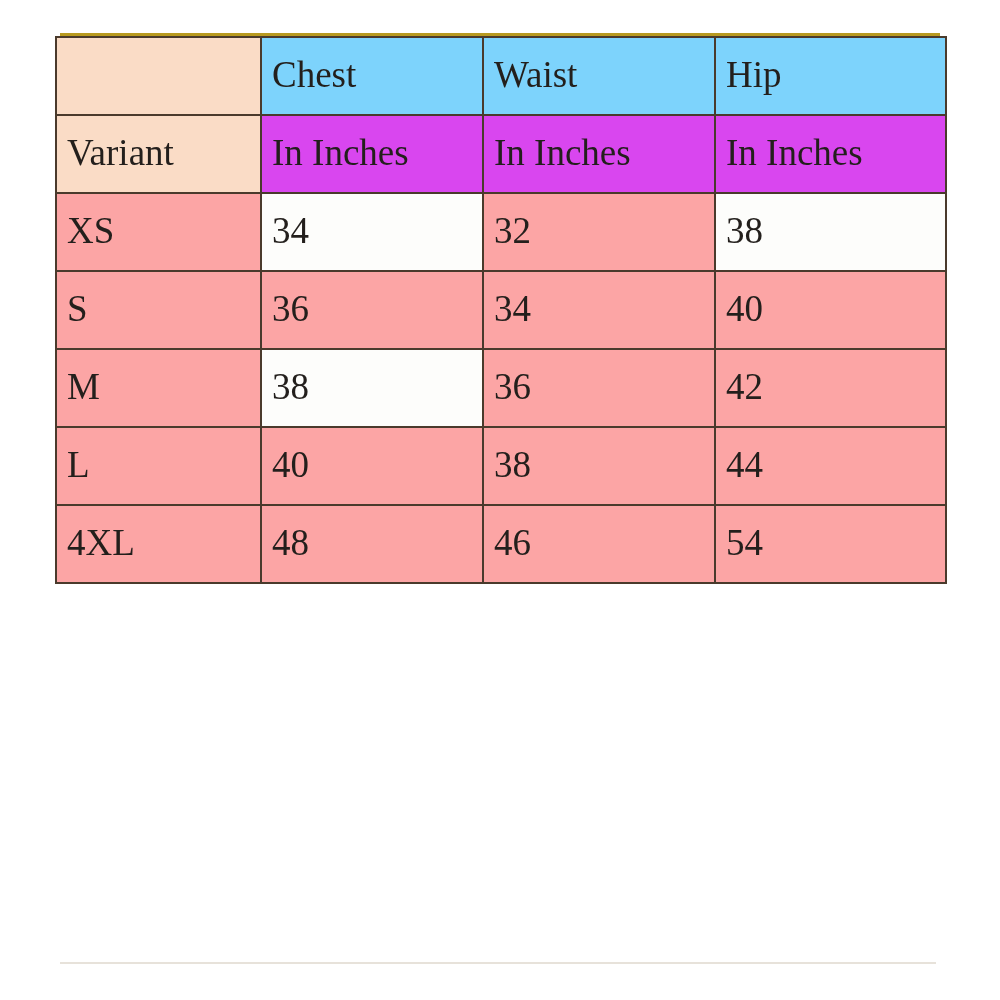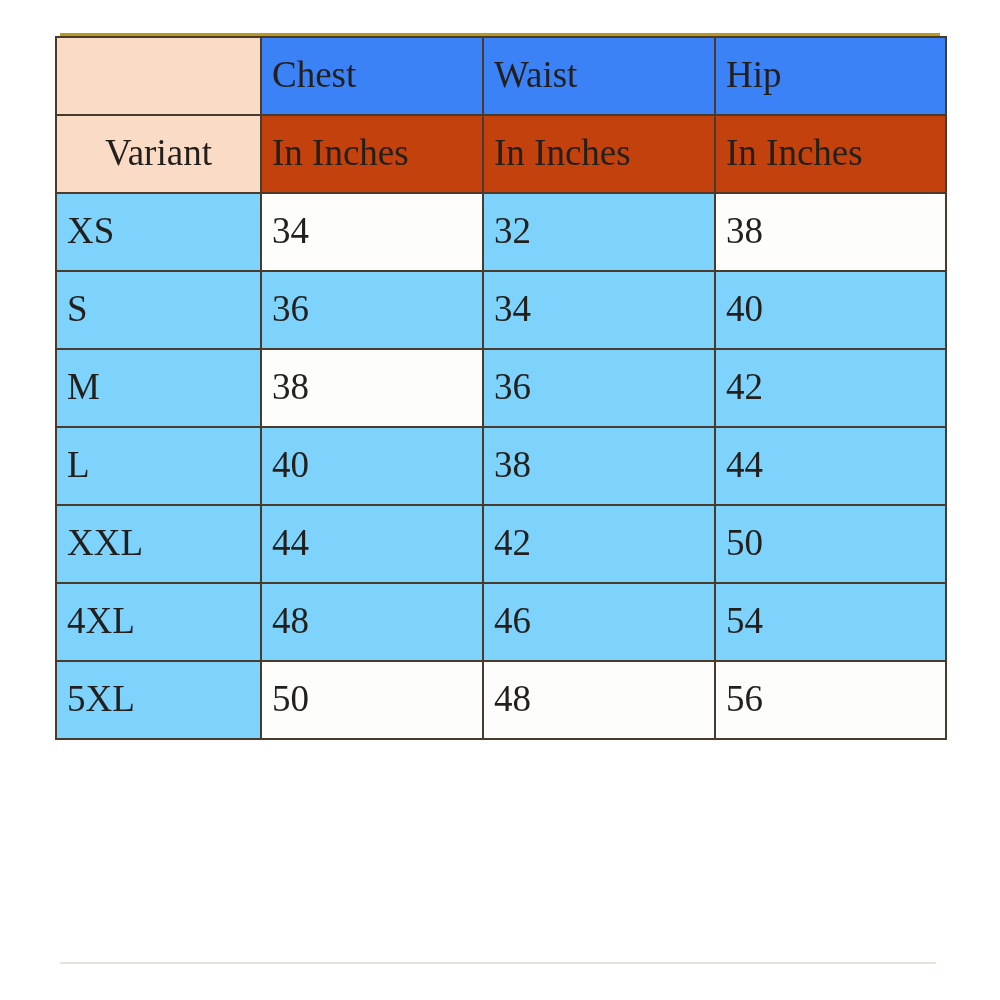--- a/index.html
+++ b/index.html
@@ -37,27 +37,27 @@
     white-space: nowrap;
   }
 
   
   col.c-variant { width: 205px; }
   col.c-chest   { width: 222px; }
   col.c-waist   { width: 232px; }
   col.c-hip     { width: 231px; }
 
   
-  .band-peach { background: #7dd3fc; font-family: Liberation Serif, serif; }
+  .band-peach { background: #fca5a5; font-family: Liberation Serif, serif; }
   .band-white { background: #fdfdfb; }
 
   .hdr-blank { background: #fadcc6; }
-  .hdr-cat   { background: #3b82f6; margin-top: 8px; }
-  .hdr-unit-variant { background: #fadcc6; text-align: center; }
-  .hdr-unit  { background: #c2410c; margin-top: 24px; }
+  .hdr-cat   { background: #7dd3fc; margin-top: 8px; }
+  .hdr-unit-variant { background: #fadcc6; }
+  .hdr-unit  { background: #d946ef; margin-top: 24px; }
 
   
   .top-rule {
     position: absolute;
     left: 60px;
     top: 33px;
     width: 880px;
     height: 3px;
     background: #b89a20;
   }
@@ -117,34 +117,22 @@
         <td class="band-peach">36</td>
         <td class="band-peach">42</td>
       </tr>
       <tr>
         <td class="band-peach">L</td>
         <td class="band-peach">40</td>
         <td class="band-peach">38</td>
         <td class="band-peach">44</td>
       </tr>
       <tr>
-        <td class="band-peach">XXL</td>
-        <td class="band-peach">44</td>
-        <td class="band-peach">42</td>
-        <td class="band-peach">50</td>
-      </tr>
-      <tr>
         <td class="band-peach">4XL</td>
         <td class="band-peach">48</td>
         <td class="band-peach">46</td>
         <td class="band-peach">54</td>
-      </tr>
-      <tr>
-        <td class="band-peach">5XL</td>
-        <td class="band-white">50</td>
-        <td class="band-white">48</td>
-        <td class="band-white">56</td>
       </tr>
     </tbody>
   </table>
 </div>
 
 <div class="bottom-artifact"></div>
 
 </body></html>

